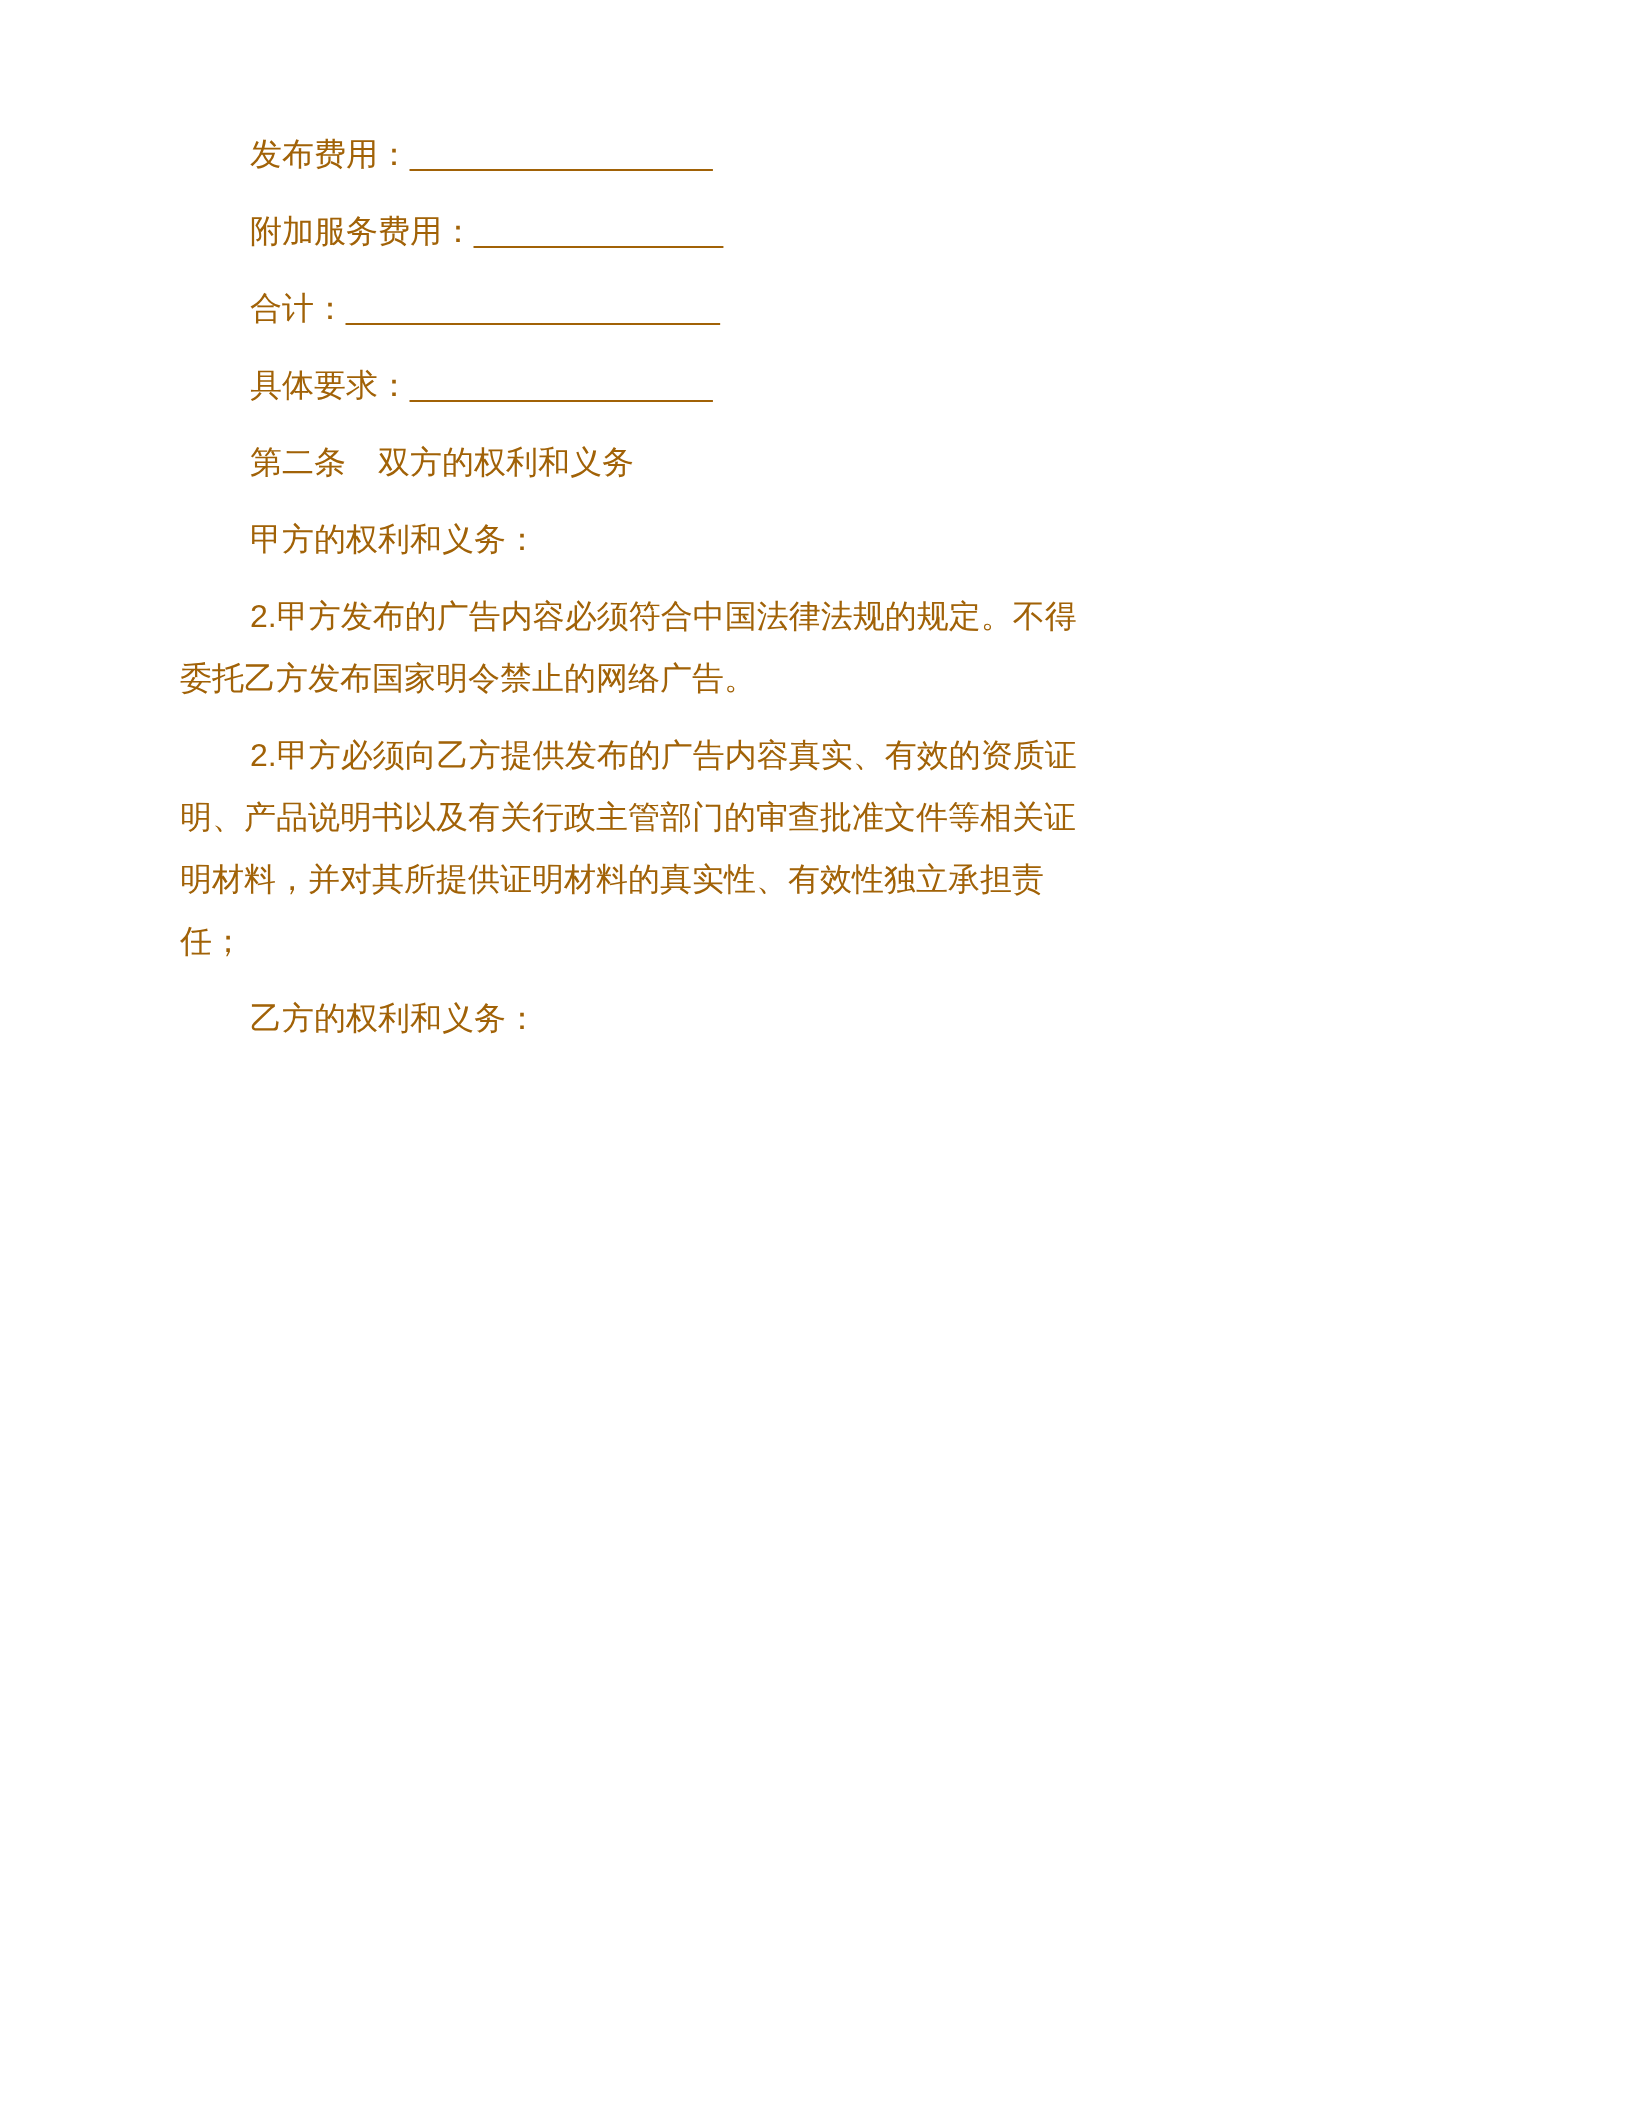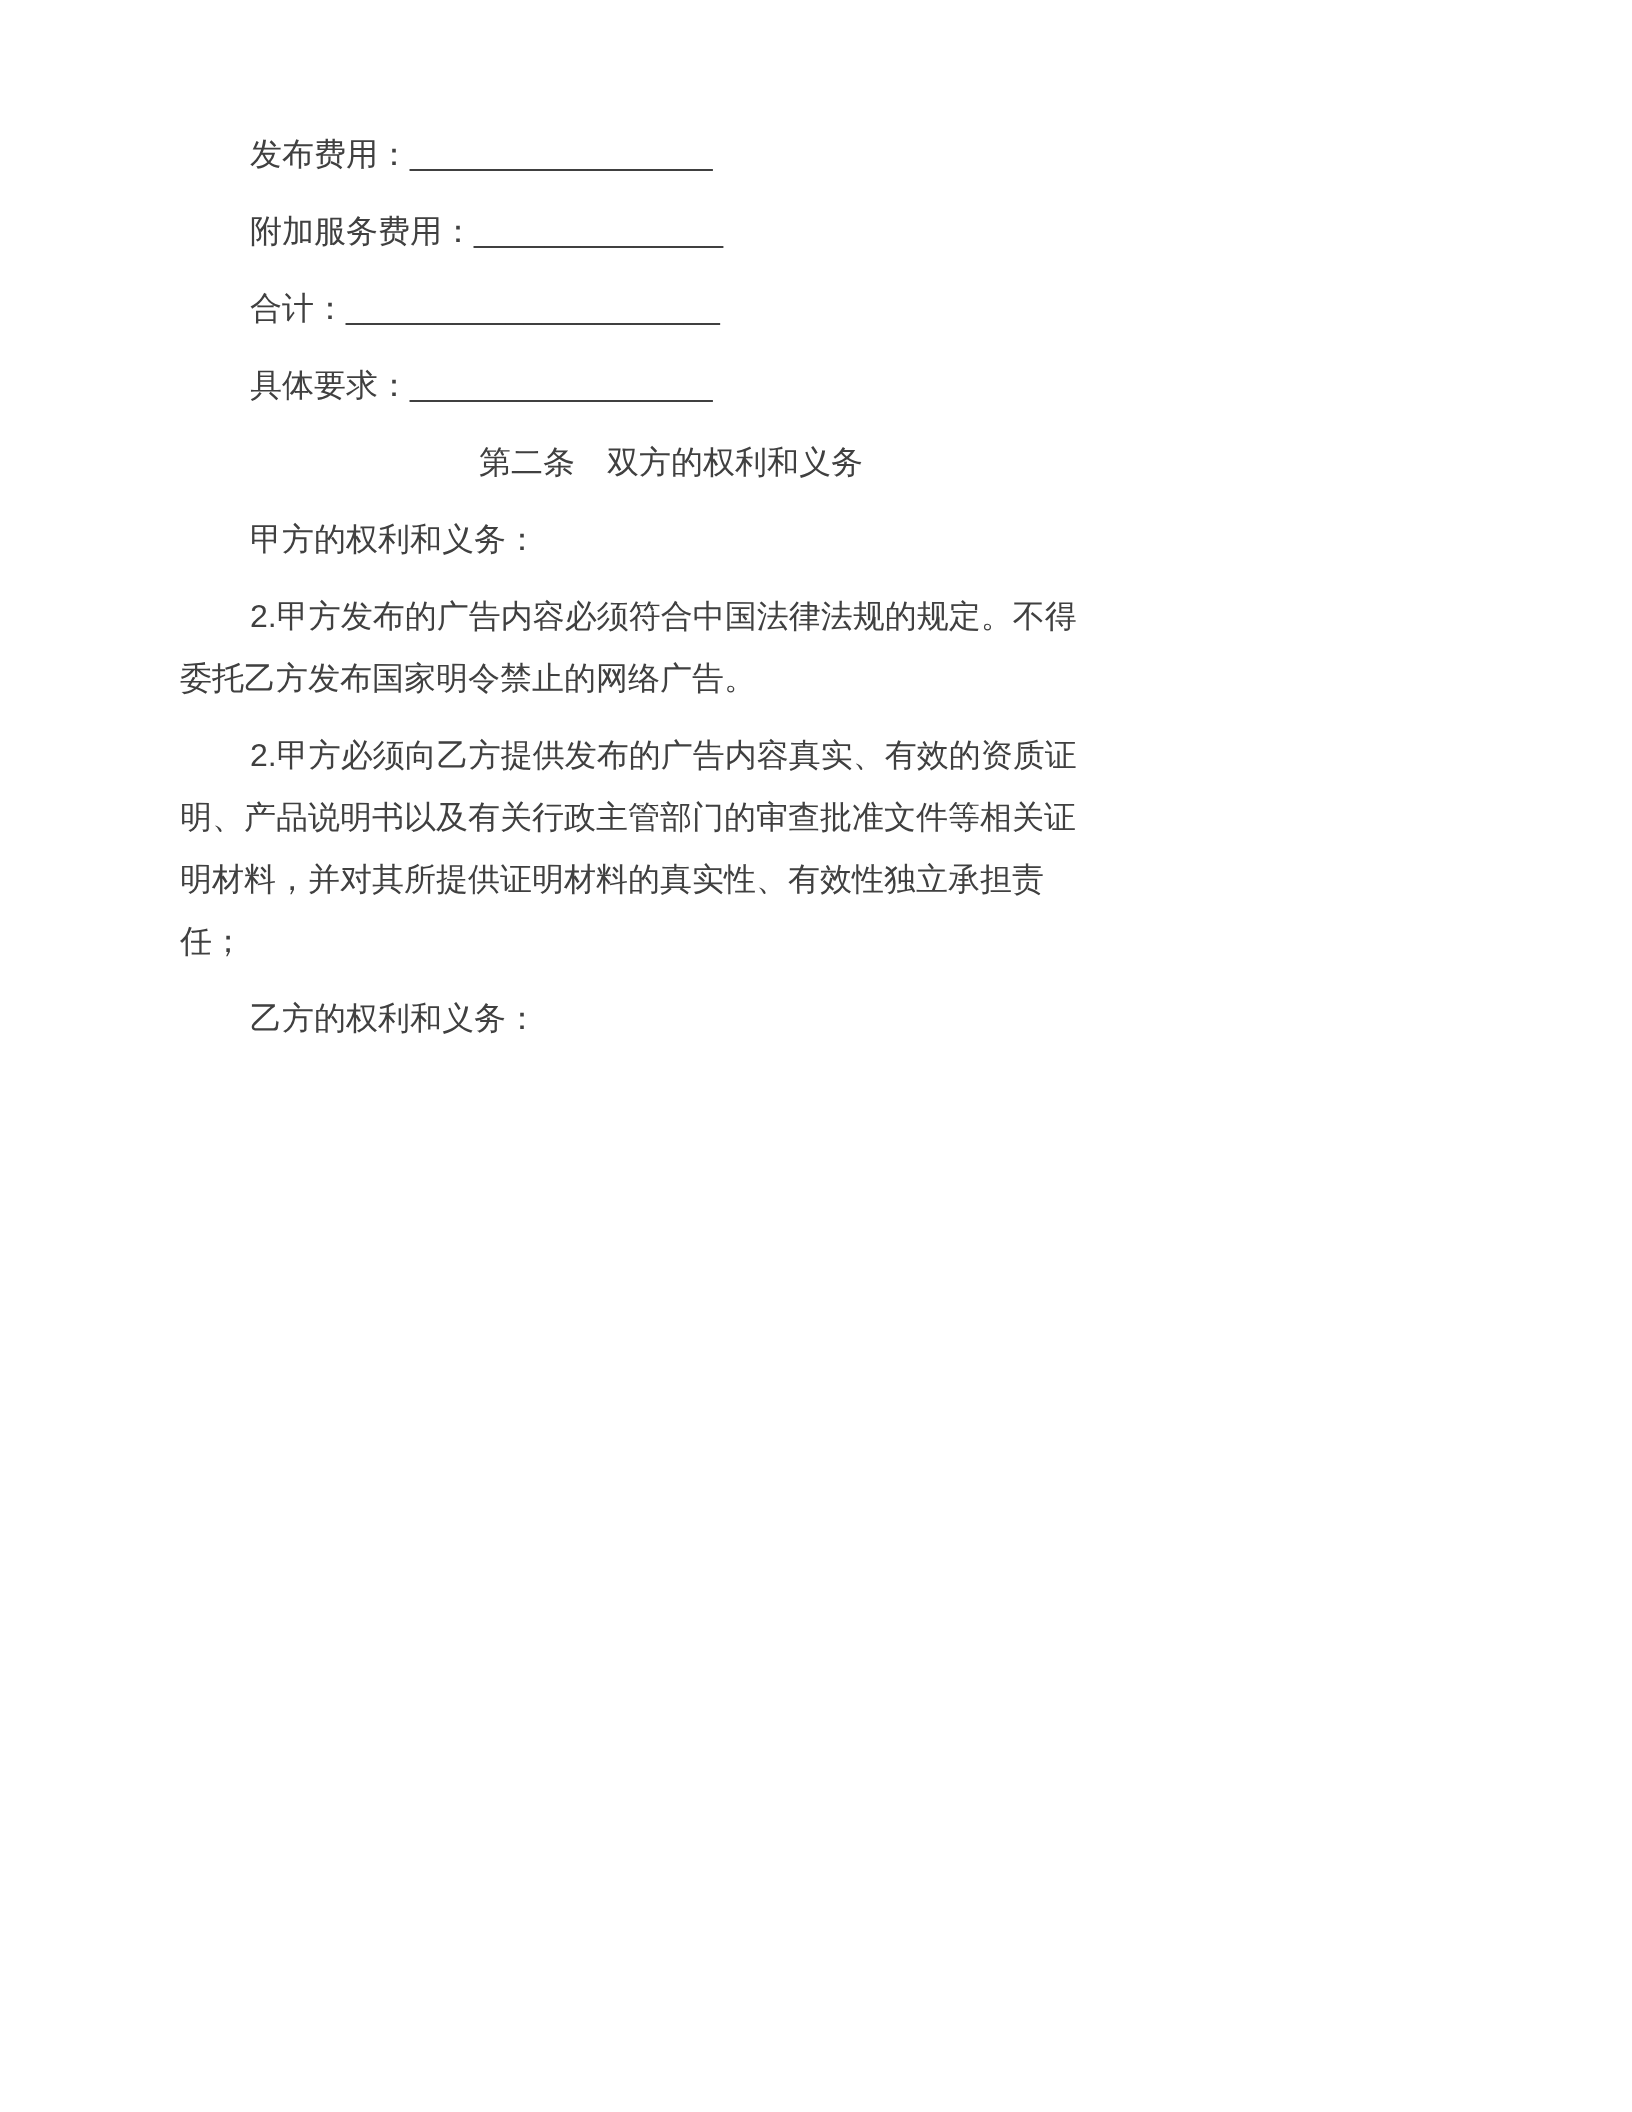--- a/index.html
+++ b/index.html
@@ -8,37 +8,36 @@
     background: #ffffff;
   }
   .page {
     position: relative;
     width: 1632px;
     height: 2112px;
     background: #ffffff;
     box-sizing: border-box;
     padding: 123px 540px 40px 180px;
     font-family: "Liberation Sans", "DejaVu Sans", sans-serif;
-    color: #404040;
+    color: #a16207;
     font-size: 32px;
     line-height: 62px;
     overflow: hidden;
   }
   .page p {
     margin: 0 0 15px 0;
     text-indent: 70px;
     word-break: break-all;
   }
   .field .blank {
     letter-spacing: 0;
     white-space: nowrap;
   }
   .heading {
     font-weight: 400;
-    text-align: center;
   }
 </style>
 </head>
 <body>
 
 <div class="page">
 
   <p class="field">
     <span>发布费用：</span><span class="blank">_________________</span>
   </p>

